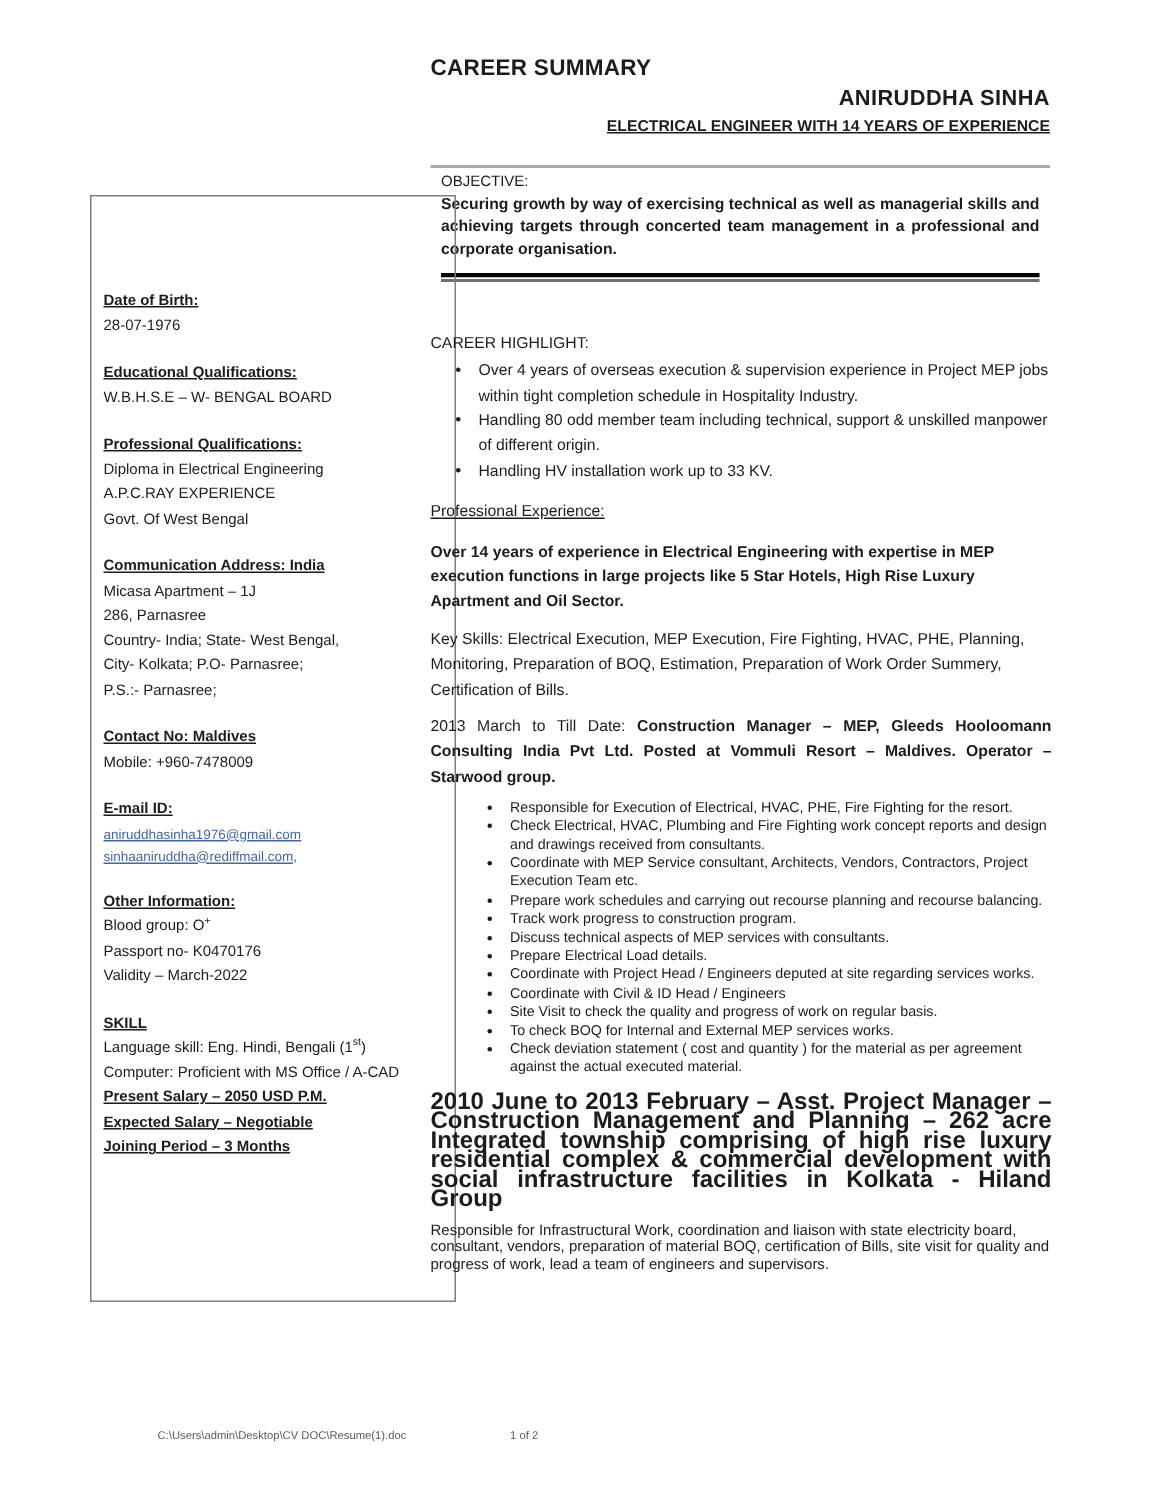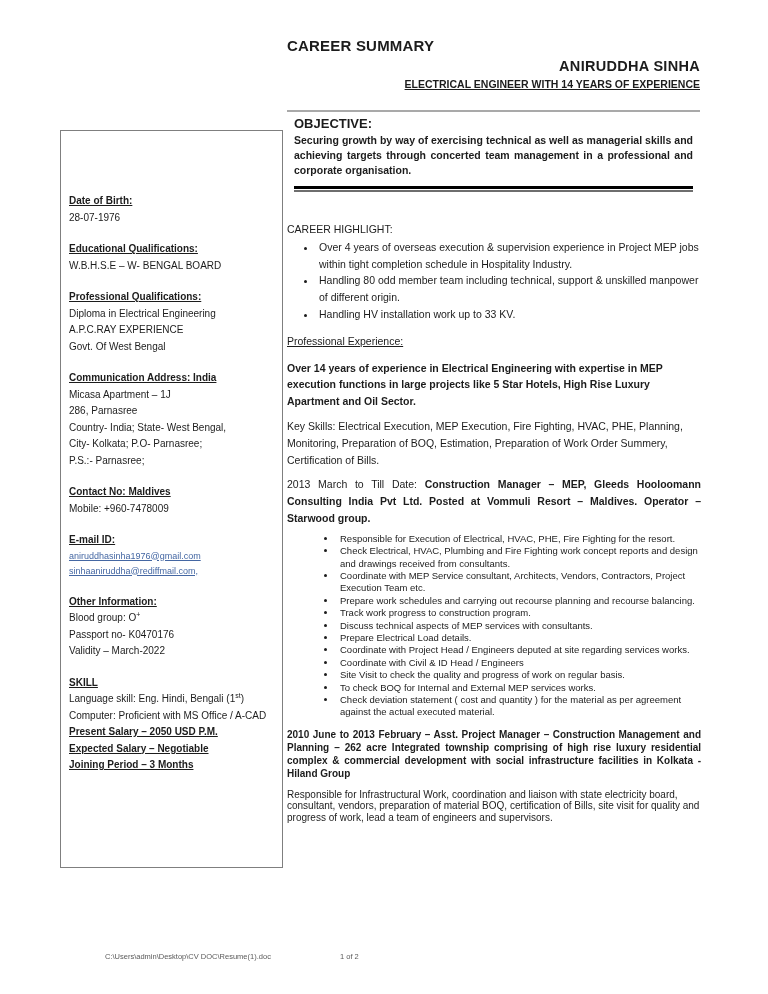--- a/index.html
+++ b/index.html
@@ -19,30 +19,30 @@
   }
   .name-block { position: absolute; left: 287px; top: 58px; width: 413px; text-align: right; }
   .candidate-name { margin: 0; font-size: 14.5px; font-weight: bold; letter-spacing: .3px; }
   .candidate-subtitle { margin-top: 4px; font-size: 10.5px; font-weight: bold; text-decoration: underline; }
 
   
   .objective {
     position: absolute; left: 287px; top: 110px; width: 413px;
     border-top: 2px solid #a9a9a9; padding: 4px 7px 0 7px;
   }
-  .objective-label { margin: 0 0 2px 0; font-size: 13px; font-weight: bold; }
+  .objective-label { margin: 0 0 2px 0; font-size: 10px; }
   .objective-text { margin: 0; font-size: 10.5px; font-weight: bold; text-align: justify; line-height: 15px; }
   .rule { margin-top: 8px; }
   .rule .r1 { height: 3px; background: #000; }
   .rule .r2 { height: 1px; background: #fff; }
   .rule .r3 { height: 2px; background: #6e6e6e; }
 
   
   .sidebar {
-    position: absolute; left: 60px; top: 130px; width: 223px; height: 738px;
+    position: absolute; left: 60px; top: 130px; width: 244px; height: 738px;
     border: 1px solid #7f7f7f;
     padding: 62px 3px 0 8px;
     font-size: 10px; line-height: 16.5px;
   }
   .sb-section { margin-bottom: 15px; }
   .sb-section:last-child { margin-bottom: 0; }
   .sb-label { font-weight: bold; text-decoration: underline; }
   .sb-link { display: block; color: #4467a3; text-decoration: underline; font-size: 9px; line-height: 15px; cursor: pointer; }
   .sb-strong { font-weight: bold; text-decoration: underline; }
   .sup { font-size: 7px; vertical-align: super; line-height: 0; }
@@ -52,21 +52,21 @@
   .ch-label { margin: 0; }
   .ch-list { margin: 1px 0 0 0; padding-left: 30px; }
   .ch-list li { padding-left: 2px; }
   .pe-heading { margin: 10px 0 0 0; text-decoration: underline; }
   .summary-bold { margin: 10px 0 0 0; font-weight: bold; }
   .key-skills { margin: 8px 0 0 0; }
   .exp2013 { margin: 8px 0 0 0; text-align: justify; }
   .bold { font-weight: bold; }
   .duties { margin: 6px 0 0 0; padding-left: 50px; font-size: 9.5px; line-height: 12.4px; }
   .duties li { padding-left: 3px; margin: 0; }
-  .exp2010-title { margin: 9px 0 0 0; font-weight: bold; font-size: 10px; line-height: 13px; text-align: justify; }
+  .exp2010-title { margin: 9px 0 0 0; font-weight: bold; font-size: 16px; line-height: 13px; text-align: justify; }
   .para-group { margin-top: 9px; font-size: 10px; line-height: 11.6px; }
   .para-group p { margin: 0; }
 
   
   .footer { position: absolute; left: 105px; top: 952px; font-size: 7.5px; color: #5a5a5a; white-space: nowrap; }
   .footer .page-num { position: absolute; left: 235px; top: 0; }
 </style>
 </head>
 <body>
 

